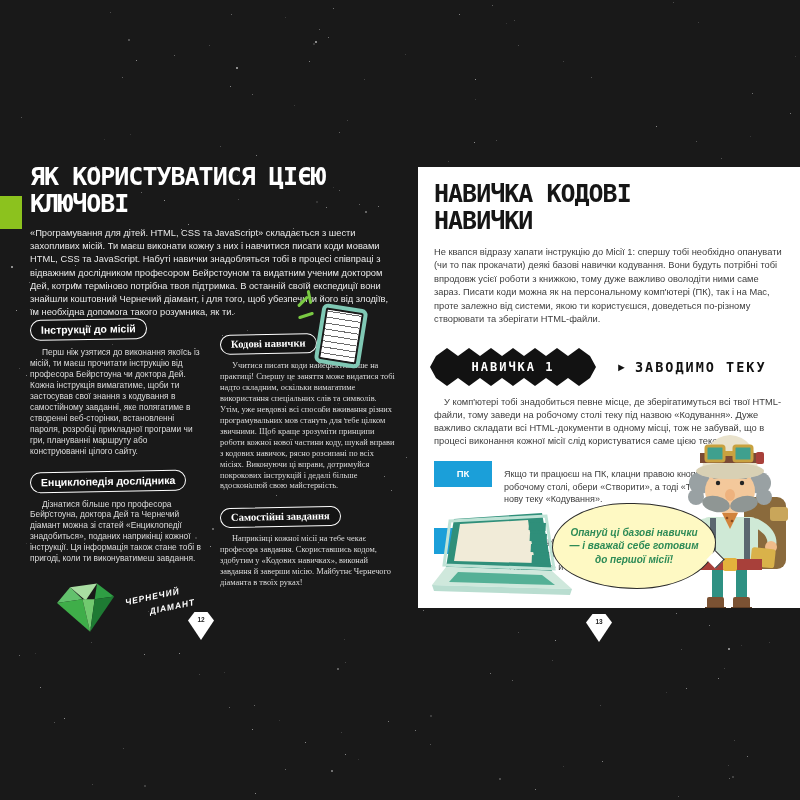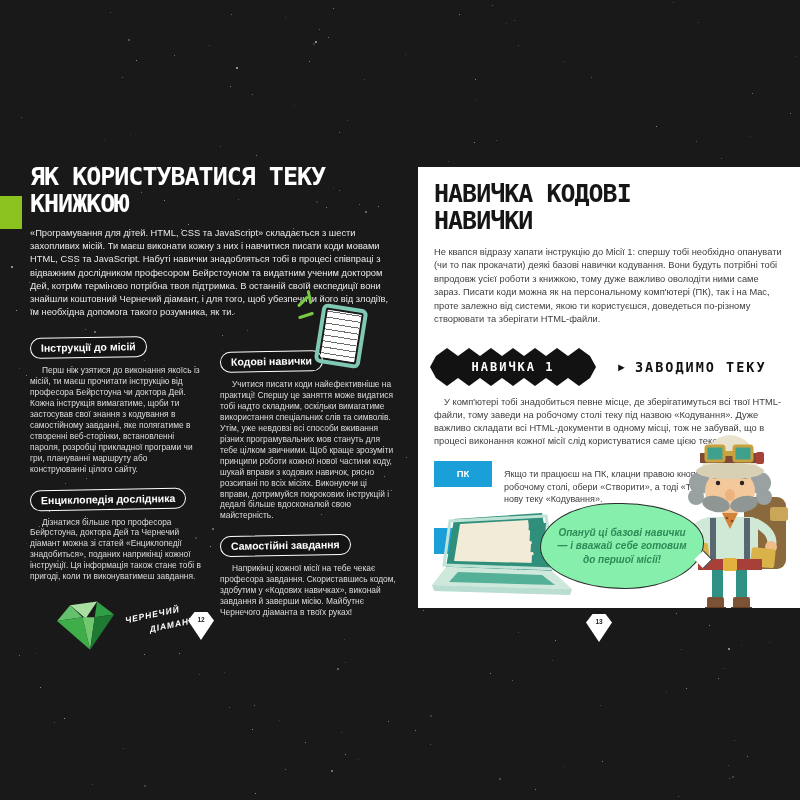--- a/index.html
+++ b/index.html
@@ -9,23 +9,23 @@
   .star{position:absolute;background:#cfcfcf;border-radius:50%;}
 
   
   .green-tab{position:absolute;left:0;top:196px;width:22px;height:33px;background:var(--tab-green,#8cc21e);z-index:2;}
 
   
   .left-page{position:absolute;left:30px;top:164px;width:366px;z-index:1;color:#eee;}
   .lp-title{margin:0;width:360px;font-family:"DejaVu Sans Mono", monospace;font-weight:bold;
             font-size:25px;line-height:1.06;color:#fff;letter-spacing:-1px;}
   .lp-intro{margin:10px 0 0 0;font-size:9.3px;line-height:1.42;color:#e9e9e9;width:362px;}
-  .cols{display:flex;gap:14px;margin-top:18px;}
+  .cols{display:flex;gap:14px;}
   .col{width:176px;}
-  .col2{padding-top:14px;}
+  .col2{padding-top:14px;font-family:Liberation Serif, serif;}
   .pill{display:inline-block;border:1.5px solid #fff;border-radius:14px;padding:3px 10px 4px 10px;
         font-weight:bold;font-size:10.5px;color:#fff;transform:rotate(-1deg);background:rgba(0,0,0,.2);}
   .sec-body{margin:7px 0 0 0;font-size:8.4px;line-height:1.3;color:#dcdcdc;text-indent:12px;}
   .sec{margin-bottom:14px;}
 
   
   .gem-block{position:relative;height:72px;margin-top:10px;}
   .gem-svg{position:absolute;left:22px;top:2px;transform:rotate(-8deg);}
   .gem-label{position:absolute;left:96px;top:12px;transform:rotate(-12deg);color:#fff;
              font-style:italic;font-weight:bold;font-size:8.5px;letter-spacing:1px;}
@@ -68,21 +68,21 @@
 
   .platform-row{display:flex;gap:12px;margin-top:11px;}
   .platform-btn{flex:0 0 58px;height:26px;margin-top:2px;background:var(--btn-blue,#1b9fd9);color:#fff;
                 display:flex;align-items:center;justify-content:center;font-size:9.5px;font-weight:bold;}
   .platform-text{font-size:9px;line-height:1.42;color:#3c3c3c;width:250px;}
 
   
   .laptop{position:absolute;left:6px;top:346px;}
 
   
-  .bubble{position:absolute;left:122px;top:336px;width:162px;height:84px;background:#86efac;
+  .bubble{position:absolute;left:134px;top:336px;width:162px;height:84px;background:#fef9c3;
           border:1.5px solid #2b2b2b;border-radius:55% 60% 58% 62% / 62% 55% 65% 58%;
           display:flex;align-items:center;justify-content:center;text-align:center;z-index:4;}
   .bubble::after{content:"";position:absolute;right:-7px;top:58%;width:12px;height:12px;background:#fff;
                  border-right:1.5px solid #2b2b2b;border-top:1.5px solid #2b2b2b;transform:rotate(45deg);}
   .bubble p{margin:0;padding:0 12px;font-style:italic;font-size:10px;line-height:1.35;
             color:var(--bubble-green,#2e8b57);font-weight:bold;}
 
   
   .character{position:absolute;right:6px;top:252px;z-index:3;}
 </style>
@@ -318,21 +318,21 @@
       <div class="star" style="left: 752.235px; top: 92.5615px; width: 1px; height: 1px; opacity: 0.63;"></div>
       <div class="star" style="left: 238.46px; top: 199.363px; width: 1px; height: 1px; opacity: 0.41;"></div>
       <div class="star" style="left: 38.5311px; top: 525.505px; width: 1px; height: 1px; opacity: 0.65;"></div>
       <div class="star" style="left: 253.759px; top: 705.338px; width: 1px; height: 1px; opacity: 0.59;"></div>
       <div class="star" style="left: 328.377px; top: 36.6282px; width: 1px; height: 1px; opacity: 0.65;"></div>
       <div class="star" style="left: 677.611px; top: 796.302px; width: 1px; height: 1px; opacity: 0.41;"></div>
     </div>
   <div class="green-tab"></div>
 
   <div class="left-page">
-    <h1 class="lp-title">ЯК КОРИСТУВАТИСЯ ТЕКУ КНИЖКОЮ</h1>
+    <h1 class="lp-title">ЯК КОРИСТУВАТИСЯ ЦІЄЮ КЛЮЧОВІ</h1>
     <p class="lp-intro">«Програмування для дітей. HTML, CSS та JavaScript» складається з шести захопливих місій. Ти маєш виконати кожну з них і навчитися писати коди мовами HTML, CSS та JavaScript. Набуті навички знадобляться тобі в процесі співпраці з відважним дослідником професором Бейрстоуном та видатним ученим доктором Дей, котрим терміново потрібна твоя підтримка. В останній своїй експедиції вони знайшли коштовний Чернечий діамант, і для того, щоб убезпечити його від злодіїв, їм необхідна допомога такого розумника, як ти.</p>
 
     <div class="cols">
       <div class="col">
         <div class="sec">
           <span class="pill">Інструкції до місій</span>
           <p class="sec-body">Перш ніж узятися до виконання якоїсь із місій, ти маєш прочитати інструкцію від професора Бейрстоуна чи доктора Дей. Кожна інструкція вимагатиме, щоби ти застосував свої знання з кодування в самостійному завданні, яке полягатиме в створенні веб-сторінки, встановленні пароля, розробці прикладної програми чи гри, плануванні маршруту або конструюванні цілого сайту.</p>
         </div>
         <div class="sec">
           <span class="pill">Енциклопедія дослідника</span>

